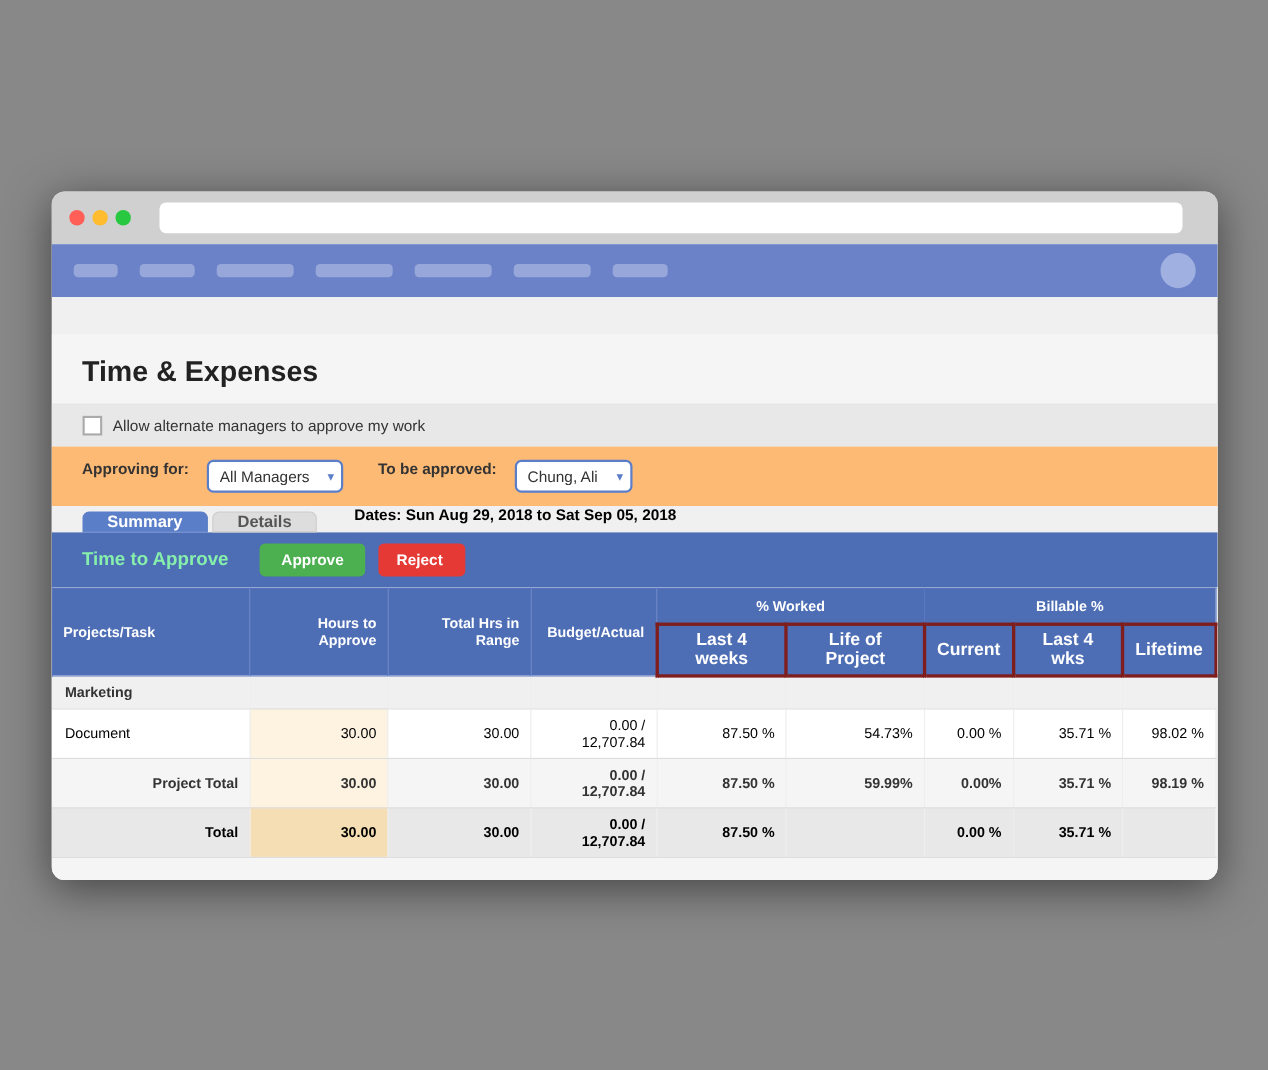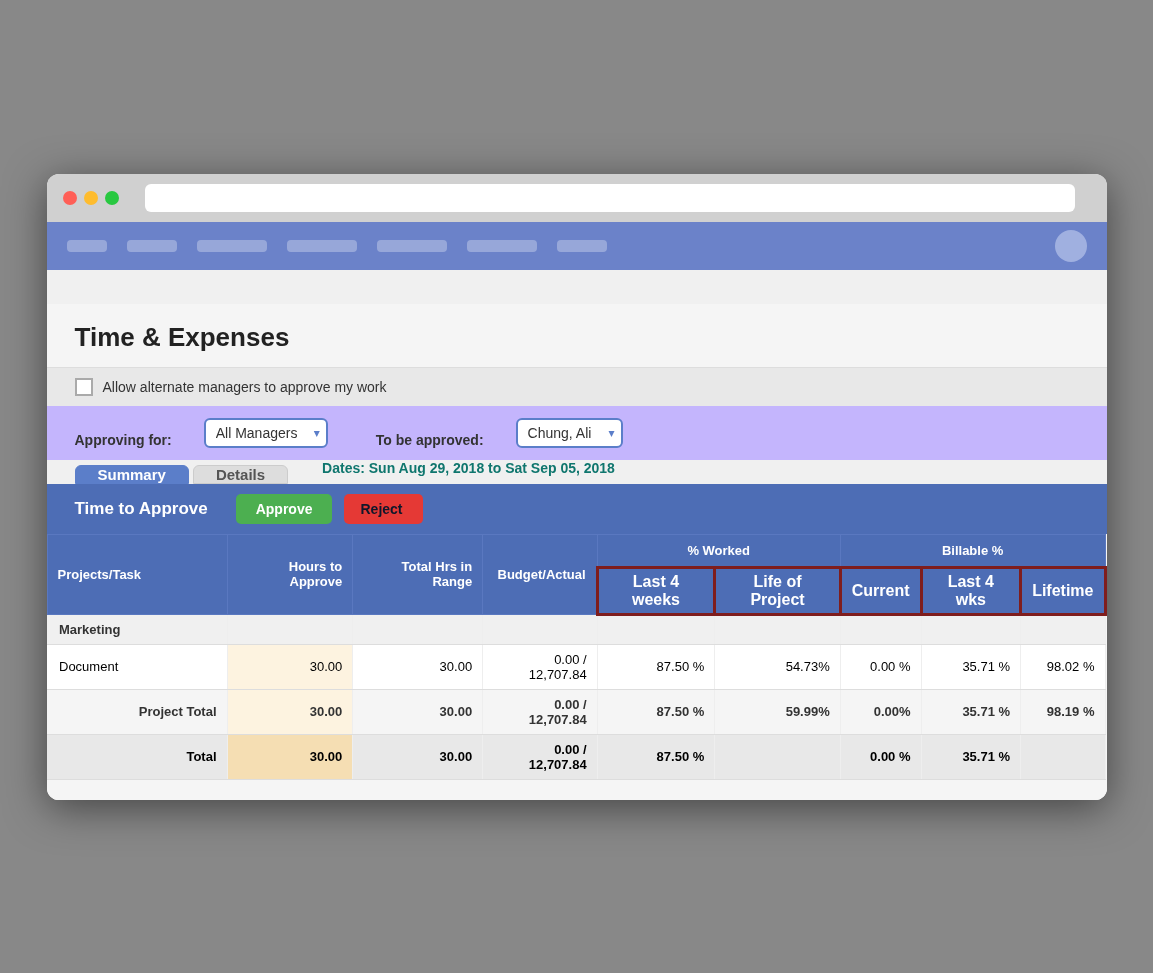--- a/index.html
+++ b/index.html
@@ -95,23 +95,23 @@
       background: white;
       flex-shrink: 0;
     }
     .checkbox-label {
       font-size: 14px;
       color: #333;
     }
     .filter-row {
       padding: 12px 28px;
       display: flex;
-      align-items: flex-end;
-      gap: 32px;
-      background: #c4b5fd;
+      align-items: flex-start;
+      gap: 16px;
+      background: #fdba74;
     }
     .filter-label {
       font-size: 14px;
       font-weight: bold;
       color: #333;
     }
     .filter-select {
       border: 2px solid #5b7ec9;
       border-radius: 6px;
       background: white;
@@ -159,51 +159,51 @@
     }
     .tab.inactive {
       background: #ddd;
       color: #555;
       border-color: #ccc;
     }
     .dates-label {
       margin-left: 30px;
       font-size: 14px;
       font-weight: 600;
-      color: #0f766e;
+      color: #000000;
       padding-bottom: 8px;
     }
     .approve-bar {
       background: #4d6db5;
       padding: 10px 28px;
       display: flex;
       align-items: center;
       gap: 12px;
     }
     .approve-bar-title {
       font-size: 17px;
       font-weight: bold;
-      color: #ffffff;
+      color: #86efac;
       margin-right: 16px;
     }
     .btn {
       padding: 7px 20px;
       border: none;
       border-radius: 5px;
       font-size: 14px;
       font-weight: 600;
       cursor: pointer;
     }
     .btn-approve {
       background: #4caf50;
       color: white;
     }
     .btn-reject {
       background: #e53935;
-      color: #0f172a;
+      color: #ffffff;
       padding-left: 16px;
     }
     .btn-exception {
       background: #5cba5c;
       color: white;
       padding: 7px 18px;
     }
     .table-container {
       padding: 0 0 20px 0;
       background: #f5f5f5;

